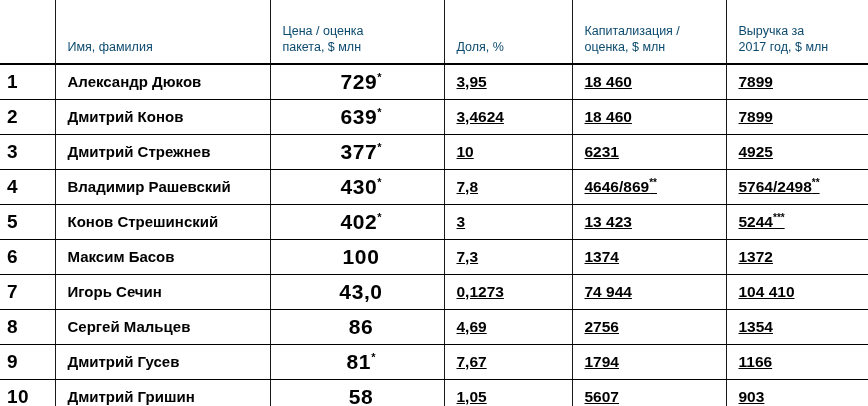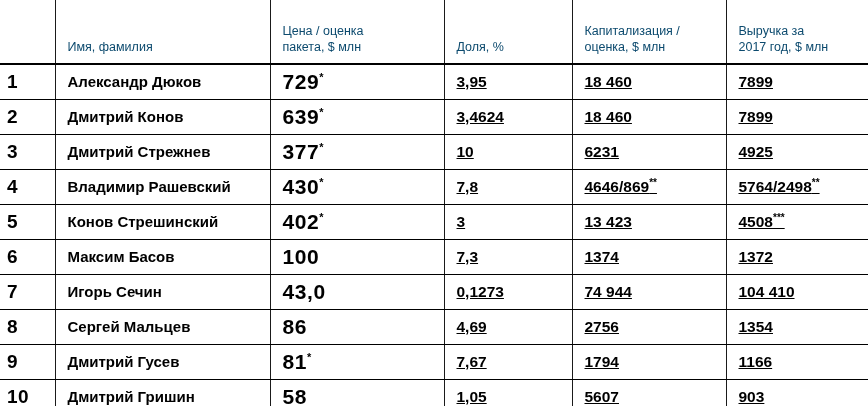--- a/index.html
+++ b/index.html
@@ -58,20 +58,21 @@
     letter-spacing: 0.5px;
   }
   td.name {
     font-size: 15px;
     font-weight: 700;
   }
   td.price {
     font-size: 21px;
     font-weight: 800;
     letter-spacing: 0.6px;
+    text-align: center;
   }
   td.num {
     font-size: 15.5px;
     font-weight: 700;
     text-decoration: underline;
   }
   sup.note {
     font-size: 11px;
     font-weight: 700;
     vertical-align: super;
@@ -138,21 +139,21 @@
         <td class="num">7,8</td>
         <td class="num"><span>4646/869</span><sup class="note">**</sup></td>
         <td class="num"><span>5764/2498</span><sup class="note">**</sup></td>
       </tr>
       <tr>
         <td class="rank">5</td>
         <td class="name">Конов Стрешинский</td>
         <td class="price"><span>402</span><sup class="note">*</sup></td>
         <td class="num">3</td>
         <td class="num"><span>13 423</span><sup class="note"></sup></td>
-        <td class="num"><span>4508</span><sup class="note">***</sup></td>
+        <td class="num"><span>5244</span><sup class="note">***</sup></td>
       </tr>
       <tr>
         <td class="rank">6</td>
         <td class="name">Максим Басов</td>
         <td class="price"><span>100</span><sup class="note"></sup></td>
         <td class="num">7,3</td>
         <td class="num"><span>1374</span><sup class="note"></sup></td>
         <td class="num"><span>1372</span><sup class="note"></sup></td>
       </tr>
       <tr>

